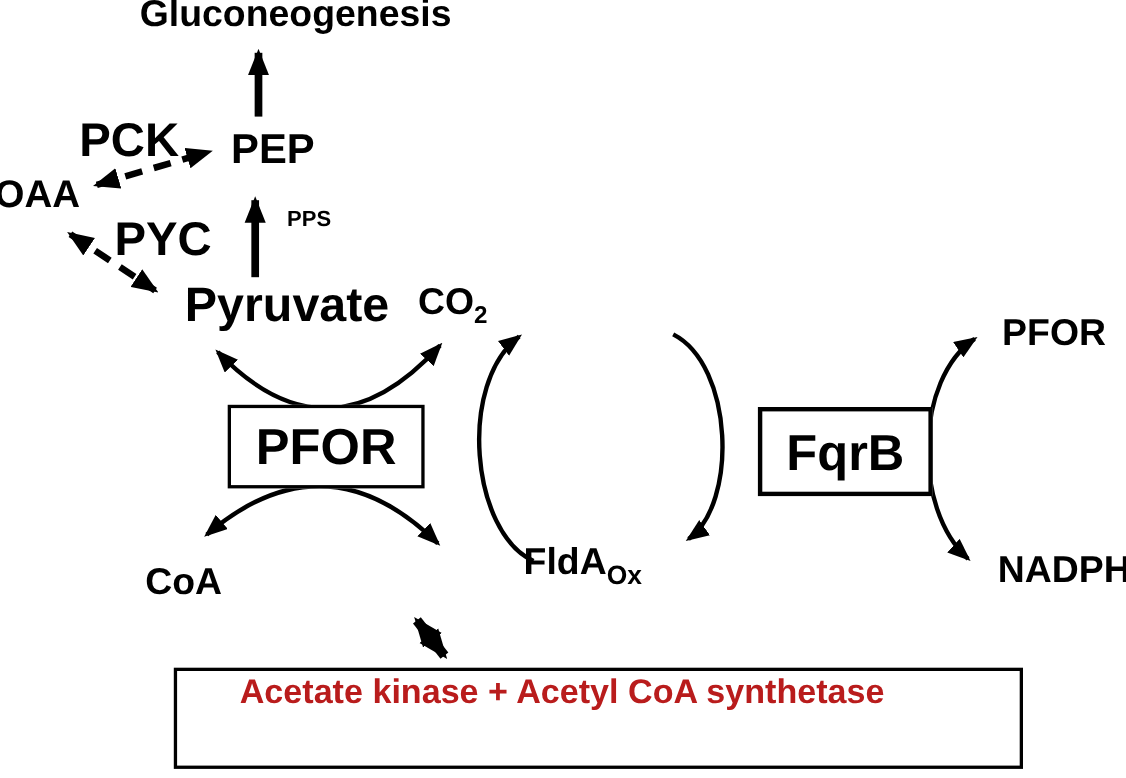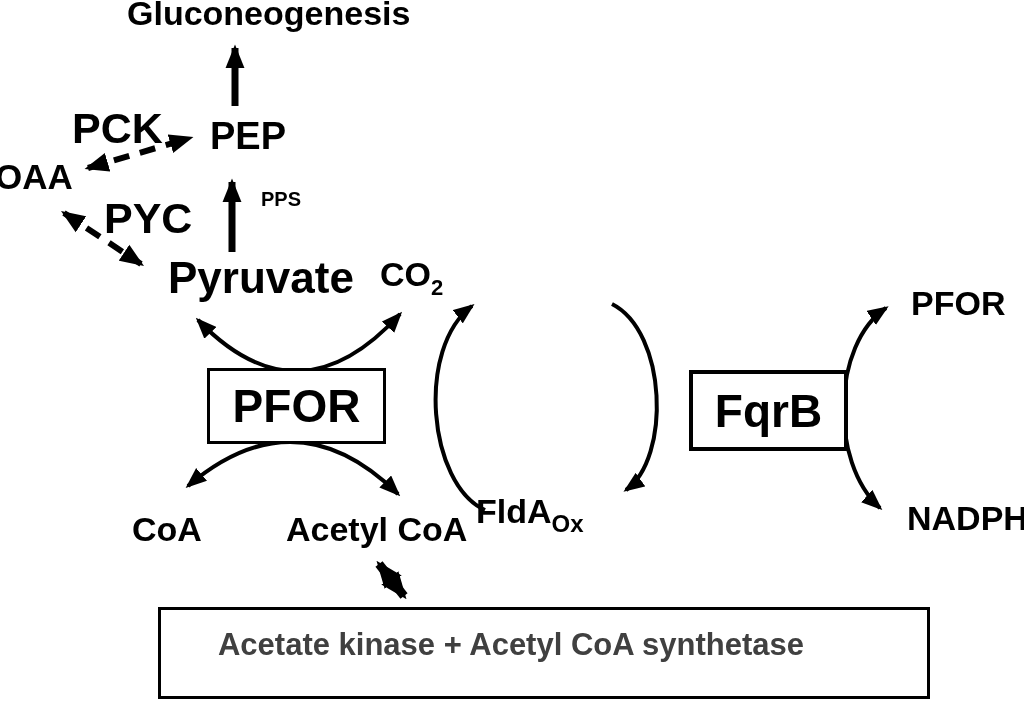--- a/index.html
+++ b/index.html
@@ -19,22 +19,22 @@
   .ebox{
     position:absolute;z-index:2;background:#ffffff;border:3px solid #000;
     display:flex;align-items:center;justify-content:center;
     font-weight:bold;
   }
   .bigbox{
     position:absolute;z-index:2;background:#ffffff;border:3px solid #000;
     box-sizing:border-box;
   }
   .bigbox-inner{
-    width:700px;margin-top:16px;text-align:center;font-weight:bold;
-    font-size:31px;line-height:37px;color:#404040;
+    width:700px;margin-top:0;text-align:center;font-weight:bold;
+    font-size:31px;line-height:37px;color:#b91c1c;
   }
 </style>
 </head>
 <body>
 
 <div class="stage">
 
   <svg class="arrows" width="1024" height="707" viewBox="0 0 1024 707">
     <defs>
       <marker id="ah" viewBox="0 0 10 8" refX="8.5" refY="4" markerWidth="21" markerHeight="17" markerUnits="userSpaceOnUse" orient="auto-start-reverse">
@@ -77,21 +77,20 @@
 
   <div class="lbl" style="left:168px;top:256px;font-size:44px;">Pyruvate</div>
 
   <div class="lbl" style="left:380px;top:257px;font-size:34px;"><span>CO</span><span class="sub" style="font-size:22px;">2</span></div>
 
 
   <div class="lbl" style="left:476px;top:494px;font-size:34px;"><span>FldA</span><span class="sub" style="font-size:24px;">Ox</span></div>
 
   <div class="lbl" style="left:132px;top:512px;font-size:34px;">CoA</div>
 
-  <div class="lbl" style="left:286px;top:512px;font-size:34px;">Acetyl CoA</div>
 
   <div class="lbl" style="left:911px;top:286px;font-size:34px;">PFOR</div>
 
   <div class="lbl" style="left:907px;top:501px;font-size:34px;">NADPH</div>
 
   <div class="lbl" style="left:72px;top:107px;font-size:43px;">PCK</div>
 
   <div class="lbl" style="left:104px;top:197px;font-size:43px;">PYC</div>
 
   <div class="lbl" style="left:261px;top:189px;font-size:20px;">PPS</div>

